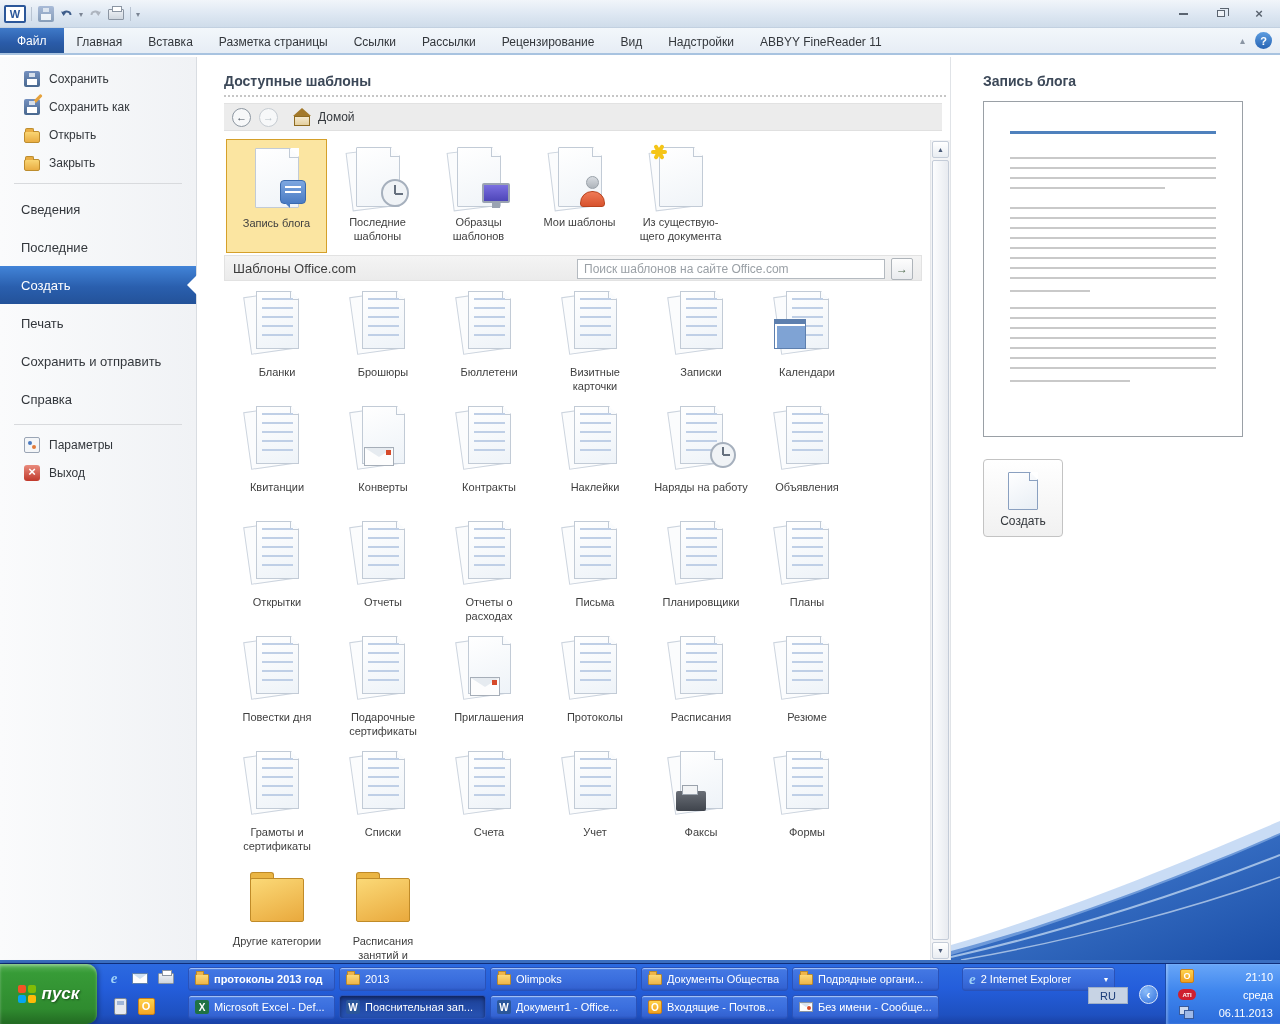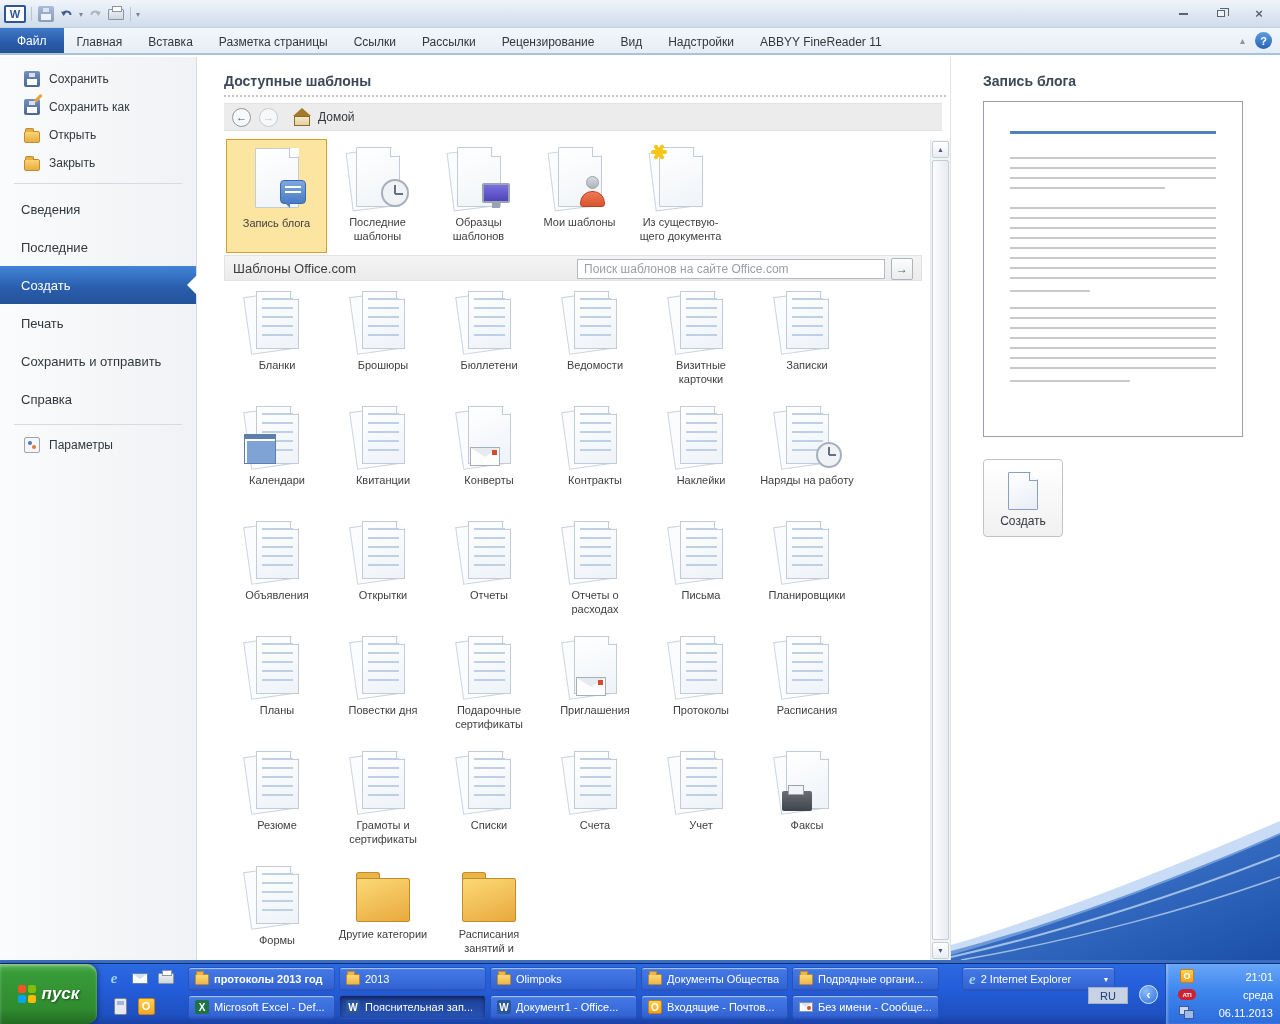--- a/index.html
+++ b/index.html
@@ -108,21 +108,21 @@
   .officebar-label{font-size:13px;color:#3c3c3c;padding-left:8px;}
   .tsearch{position:absolute;right:36px;top:3px;width:308px;height:20px;border:1px solid #b4bac0;background:#fff;
     font-size:12px;color:#444;padding:0 6px;font-family:"Liberation Sans","DejaVu Sans",sans-serif;}
   .tsearch::placeholder{color:#9aa0a6;}
   .gobtn{position:absolute;right:8px;top:2px;width:22px;height:22px;border:1px solid #aeb4ba;border-radius:2px;
     background:linear-gradient(#fdfdfd,#e9ebee);display:flex;align-items:center;justify-content:center;font-size:12px;color:#4f6b50;}
 
   
   .tgrid{position:absolute;left:26px;top:230px;display:grid;grid-template-columns:repeat(6,106px);grid-auto-rows:115px;}
   .gitem{display:flex;flex-direction:column;align-items:center;padding-top:4px;cursor:default;}
-  .glabel{font-size:11px;color:#3f3f3f;text-align:center;line-height:1.3;margin-top:5px;width:96px;}
+  .glabel{font-size:11px;color:#3f3f3f;text-align:center;line-height:1.3;margin-top:12px;width:96px;}
   .gpages{position:relative;width:50px;height:62px;}
   .gpages::before{content:"";position:absolute;left:-5px;top:3px;width:42px;height:56px;background:#fbfcfd;border:1px solid #ccd4de;transform:rotate(-8deg);}
   .gpages .front{position:absolute;left:4px;top:0;width:43px;height:58px;background:linear-gradient(160deg,#ffffff,#eef3f8);border:1px solid #c2cbd6;}
   .gpages .front::after{content:"";position:absolute;right:-1px;top:-1px;border-left:8px solid transparent;border-top:8px solid #fff;box-shadow:-1px 1px 0 #c2cbd6;}
   .gpages .tx{position:absolute;left:10px;right:9px;top:7px;height:40px;z-index:2;
     background:repeating-linear-gradient(180deg,#bfcfe6 0 2px,transparent 2px 9px);}
   .acc{position:absolute;z-index:3;}
   .acc-cal{left:-8px;bottom:4px;width:32px;height:26px;background:
       linear-gradient(90deg,#fff 0 2px,transparent 2px 8px) ,linear-gradient(180deg,#fff 0 2px,transparent 2px 8px),#7fa3d4;
     border:1px solid #5d7fae;}
@@ -318,20 +318,24 @@
           <span>Сохранить и отправить</span>
         </div>
       <div class="s-nav">
           <span>Справка</span>
         </div>
       <div class="s-sep"></div>
       <div class="s-item">
         <span class="ic ic-options"></span>
         <span>Параметры</span>
       </div>
+      <div class="s-item">
+        <span class="ic ic-exit"></span>
+        <span>Выход</span>
+      </div>
     </div>
 
     <div class="bs-main">
       <div class="main-header">Доступные шаблоны</div>
       <div class="dotline"></div>
 
       <div class="navstrip">
         <span class="navcircle nav-back">←</span>
         <span class="navcircle nav-fwd">→</span>
         <span class="home-ic"></span>
@@ -402,27 +406,20 @@
               <div class="tx"></div>
             </div>
             <div class="glabel">Брошюры</div>
           </div>
         <div class="gitem">
             <div class="gpages">
               <div class="front"></div>
               <div class="tx"></div>
             </div>
             <div class="glabel">Бюллетени</div>
-          </div>
-        <div class="gitem">
-            <div class="gpages">
-              <div class="front"></div>
-              <div class="tx"></div>
-            </div>
-            <div class="glabel">Ведомости</div>
           </div>
         <div class="gitem">
             <div class="gpages">
               <div class="front"></div>
               <div class="tx"></div>
             </div>
             <div class="glabel">Визитные карточки</div>
           </div>
         <div class="gitem">
             <div class="gpages">
@@ -737,20 +734,20 @@
     </div>
 
     <span class="lang">RU</span>
     <span class="chev">‹</span>
 
     <div class="tray">
       <span class="tray-o"></span>
       <span class="tray-ati"></span>
       <span class="tray-net"></span>
       <div class="clockcol">
-        <div>21:01</div>
+        <div>21:10</div>
         <div>среда</div>
         <div>06.11.2013</div>
       </div>
     </div>
   </div>
 
 </div>
 
 </body></html>

